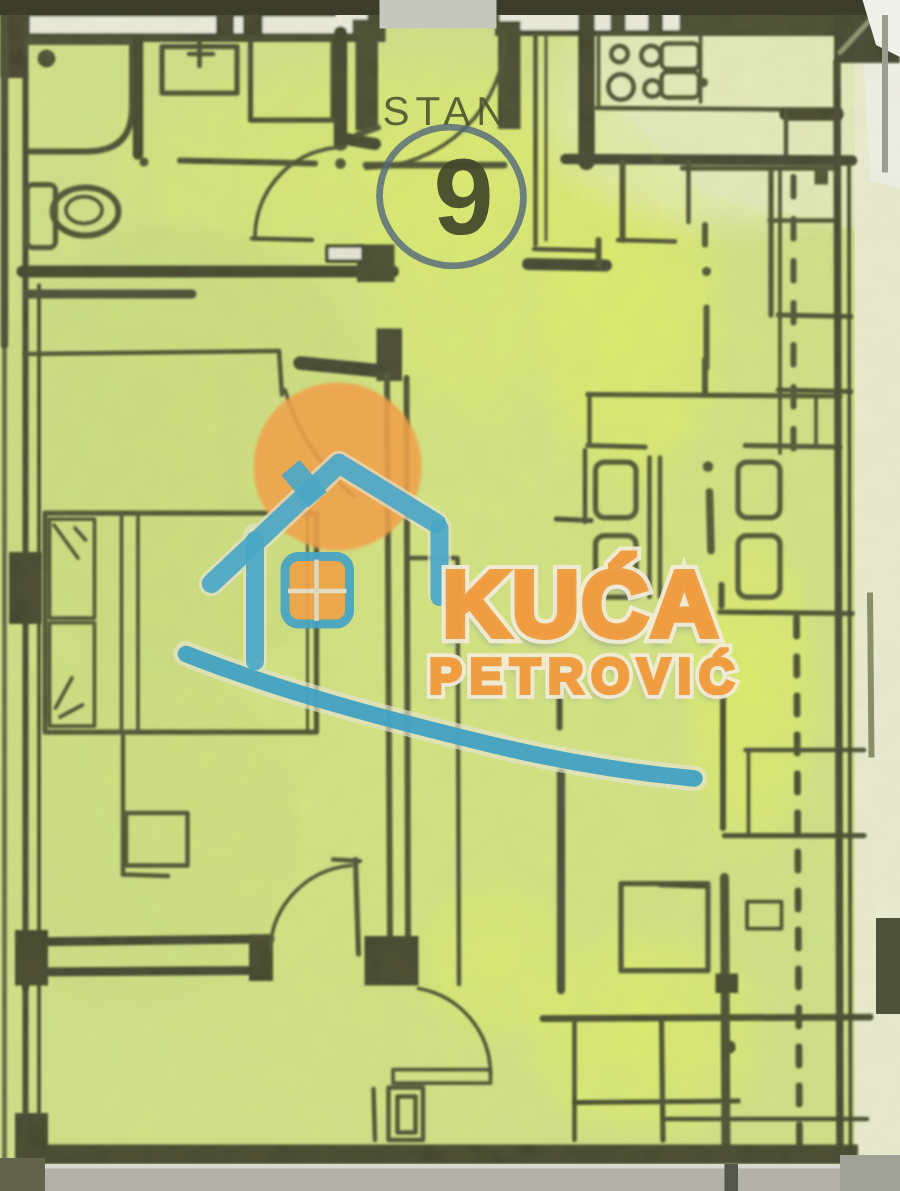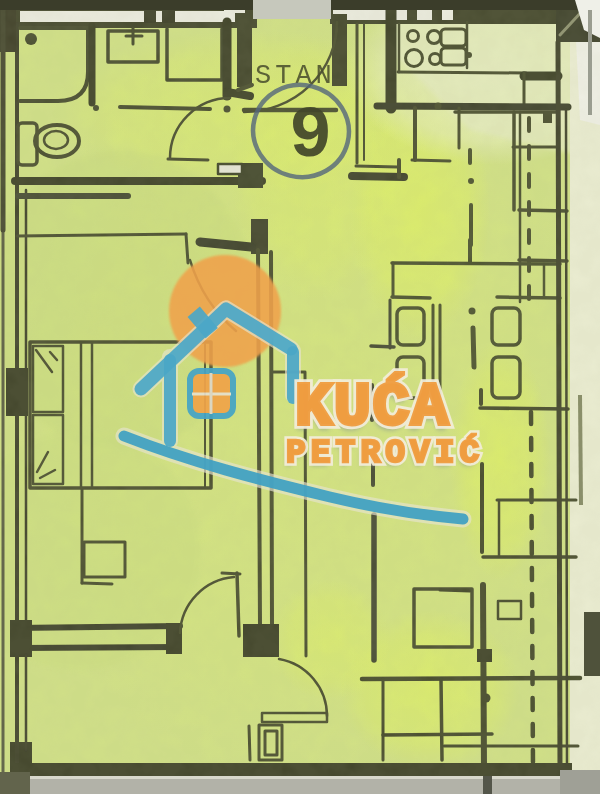--- a/index.html
+++ b/index.html
@@ -1,16 +1,16 @@
 <!DOCTYPE html>
 <html><head>
 <meta charset="utf-8">
 <style>
 html,body{margin:0;padding:0;background:#888;}
-#page{position:relative;width:600px;height:794px;overflow:hidden;font-family:Liberation Mono, monospace;}
+#page{position:relative;width:600px;height:794px;overflow:hidden;font-family:Liberation Sans, sans-serif;}
 </style>
 </head>
 <body>
 <div id="page">
 <svg width="600" height="794" viewBox="0 0 600 794">
 <defs>
 <radialGradient id="glow1" cx="50%" cy="50%" r="50%">
 <stop offset="0%" stop-color="#e0f263" stop-opacity="0.9"></stop>
 <stop offset="70%" stop-color="#e0f263" stop-opacity="0.55"></stop>
 <stop offset="100%" stop-color="#e0f263" stop-opacity="0"></stop>

